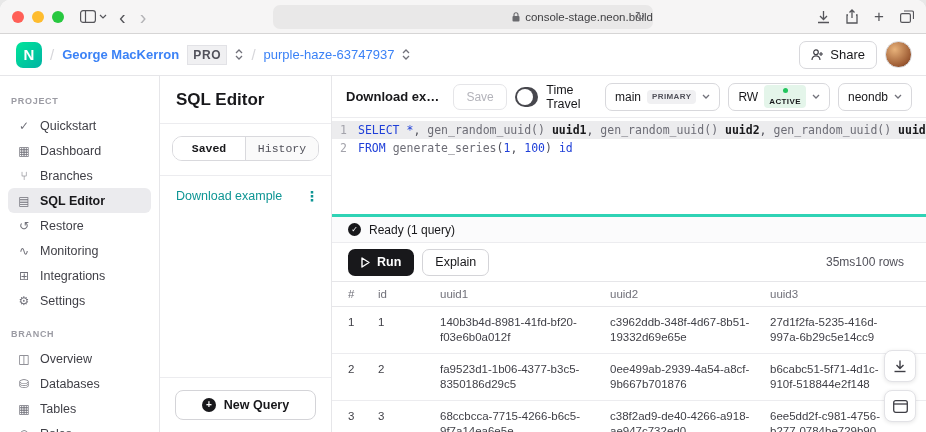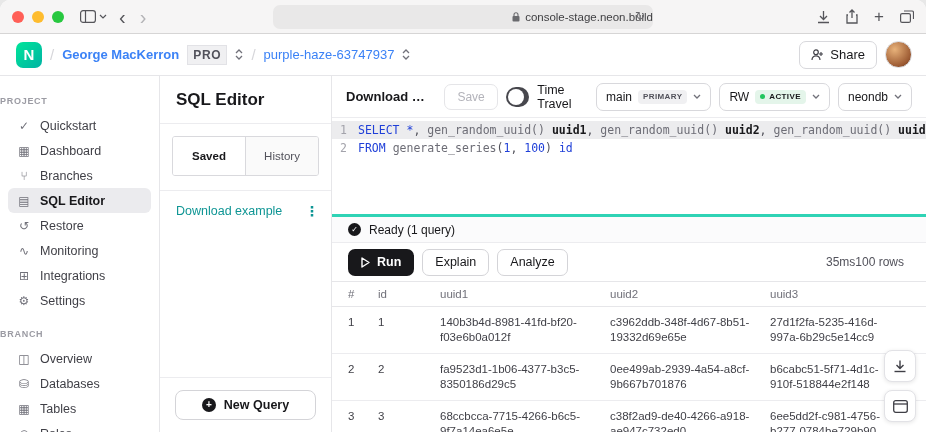--- a/index.html
+++ b/index.html
@@ -25,52 +25,52 @@
   .slash { color:#d6d6da; font-size:15px; }
   .crumb-name { font-size:13px; font-weight:600; color:#3b82f6; }
   .pro-badge { font-size:12px; font-weight:700; letter-spacing:.06em; color:#52525b; background:#f0f0f2; border:1px solid #e2e2e6; border-radius:0; padding:2px 5px; }
   .updown { display:flex; flex-direction:column; gap:1px; }
   .share-btn { margin-left:auto; display:flex; align-items:center; gap:6px; border:1px solid #d8d8dc; background:#fff; border-radius:7px; height:28px; padding:0 11px; font-size:13px; font-weight:500; color:#18181b; }
   .avatar { width:27px; height:27px; border-radius:50%; background:radial-gradient(circle at 35% 30%,#e8b27a,#9c5a32 70%,#5d3319); border:1px solid #d9d9dd; }
 
   
   .app-body { flex:1; display:flex; min-height:0; }
   .sidebar { width:160px; border-right:1px solid #e6e6e9; padding-top:14px; overflow:hidden; flex:0 0 auto; }
-  .side-section-label { font-size:9px; font-weight:600; letter-spacing:.08em; color:#9b9ba3; margin:16px 0 7px; }
+  .side-section-label { font-size:9px; font-weight:600; letter-spacing:.08em; color:#9b9ba3; margin:16px 11px 7px; }
   .side-section-label:first-child { margin-top:6px; }
   .side-item { height:25px; margin:0 8px; padding:0 9px; border-radius:6px; display:flex; align-items:center; gap:9px; font-size:12.5px; color:#3f3f46; cursor:default; }
   .side-item.active { background:#ebebee; font-weight:600; color:#18181b; }
   .side-icon { width:14px; font-size:12px; color:#71717a; text-align:center; flex:0 0 auto; }
 
   .query-panel { width:172px; border-right:1px solid #e6e6e9; display:flex; flex-direction:column; flex:0 0 auto; }
   .panel-title-wrap { padding:14px 16px 13px; border-bottom:1px solid #ececef; }
   .panel-title { font-size:17px; font-weight:700; color:#18181b; }
   .seg-wrap { padding:12px 12px 14px; border-bottom:1px solid #ececef; }
-  .seg { display:flex; border:1px solid #d9d9dd; border-radius:3px; overflow:hidden; height:40px; }
+  .seg { display:flex; border:1px solid #d9d9dd; border-radius:10px; overflow:hidden; height:25px;font-family:Liberation Mono, monospace; }
   .seg-btn { flex:1; background:#fafafa; border:none; font-size:11.5px; color:#52525b; font-family:inherit; }
   .seg-btn.active { background:#fff; font-weight:600; color:#18181b; border-right:1px solid #d9d9dd; }
   .query-list { flex:1; overflow:hidden; }
   .query-item { display:flex; align-items:center; justify-content:space-between; padding:12px 12px 12px 16px; font-size:12.5px; color:#0e9594; font-weight:500; cursor:default; }
   .kebab { color:#0e9594; font-size:14px; font-weight:700; }
   .panel-footer { border-top:1px solid #ececef; padding:12px; display:flex; justify-content:center; }
   .new-query-btn { display:flex; align-items:center; gap:8px; border:1px solid #d4d4d8; background:#fff; border-radius:8px; height:30px; padding:0 26px; font-size:12.5px; font-weight:600; color:#18181b; }
   .plus-circle { width:14px; height:14px; border-radius:50%; background:#18181b; color:#fff; font-size:10px; line-height:14px; text-align:center; }
 
   
   .main { flex:1; display:flex; flex-direction:column; min-width:0; position:relative; }
   .editor-toolbar { height:42px; border-bottom:1px solid #ececef; display:flex; align-items:center; padding:0 14px 0 14px; gap:8px; flex:0 0 auto; }
   .query-title { font-size:13px; font-weight:600; color:#18181b; max-width:104px; overflow:hidden; text-overflow:ellipsis; white-space:nowrap; }
   .save-btn { border:1px solid #e5e5e8; background:#fff; color:#b3b3ba; border-radius:7px; height:26px; padding:0 12px; font-size:12px; font-weight:500; margin-left:6px; }
   .tt-group { margin-left:auto; display:flex; align-items:center; gap:8px; }
   .toggle { width:34px; height:20px; border-radius:10px; background:#47474d; position:relative; border:none; }
   .toggle::after { content:''; position:absolute; left:2px; top:2px; width:16px; height:16px; border-radius:50%; background:#fff; }
   .tt-label { font-size:12.5px; color:#18181b; margin-right:6px; }
   .select { display:flex; align-items:center; gap:6px; border:1px solid #d8d8dc; border-radius:7px; height:28px; padding:0 9px; background:#fff; font-size:12px; color:#18181b; }
   .sel-badge { font-size:8px; font-weight:700; letter-spacing:.05em; color:#52525b; background:#f0f0f2; border-radius:4px; padding:2.5px 5px; }
-  .sel-badge.active { background:#e4f5ea; color:#18181b; display:flex; align-items:center; gap:4px; }
+  .sel-badge.active { background:#e4f5ea; color:#18181b; display:flex; align-items:center; gap:4px;flex-direction:column; }
   .green-dot { width:5px; height:5px; border-radius:50%; background:#22c55e; display:inline-block; }
 
   .editor { height:96px; overflow:hidden; font-family:"DejaVu Sans Mono","Liberation Mono",monospace; font-size:11.5px; padding-top:3px; }
   .code-line { display:flex; line-height:18px; }
   .code-line.active { background:#ececee; }
   .ln { width:26px; text-align:right; padding-right:11px; color:#a3a3ab; flex:0 0 auto; }
   .code { white-space:pre; color:#3f3f46; }
   .tk-kw { color:#1f3fd8; font-weight:500; }
   .tk-fn { color:#6d6d76; }
   .tk-al { color:#18181b; font-weight:700; }
@@ -316,21 +316,20 @@
       </div>
 
       <div class="actions-row">
         <button class="run-btn">
           <svg width="9" height="11" viewBox="0 0 9 11">
               <path d="M1 1 L8 5.5 L1 10 Z" fill="none" stroke="#fff" stroke-width="1.4" stroke-linejoin="round"></path>
             </svg>
           <span>Run</span>
         </button>
         <button class="ghost-btn">Explain</button>
-        <button class="ghost-btn">Analyze</button>
         <div class="metrics">
           <span>35ms</span>
           <span>100 rows</span>
         </div>
       </div>
 
       <div class="results">
         <div class="t-row t-head" id="results-header">
             <span class="th">#</span>
             <span class="th">id</span>

